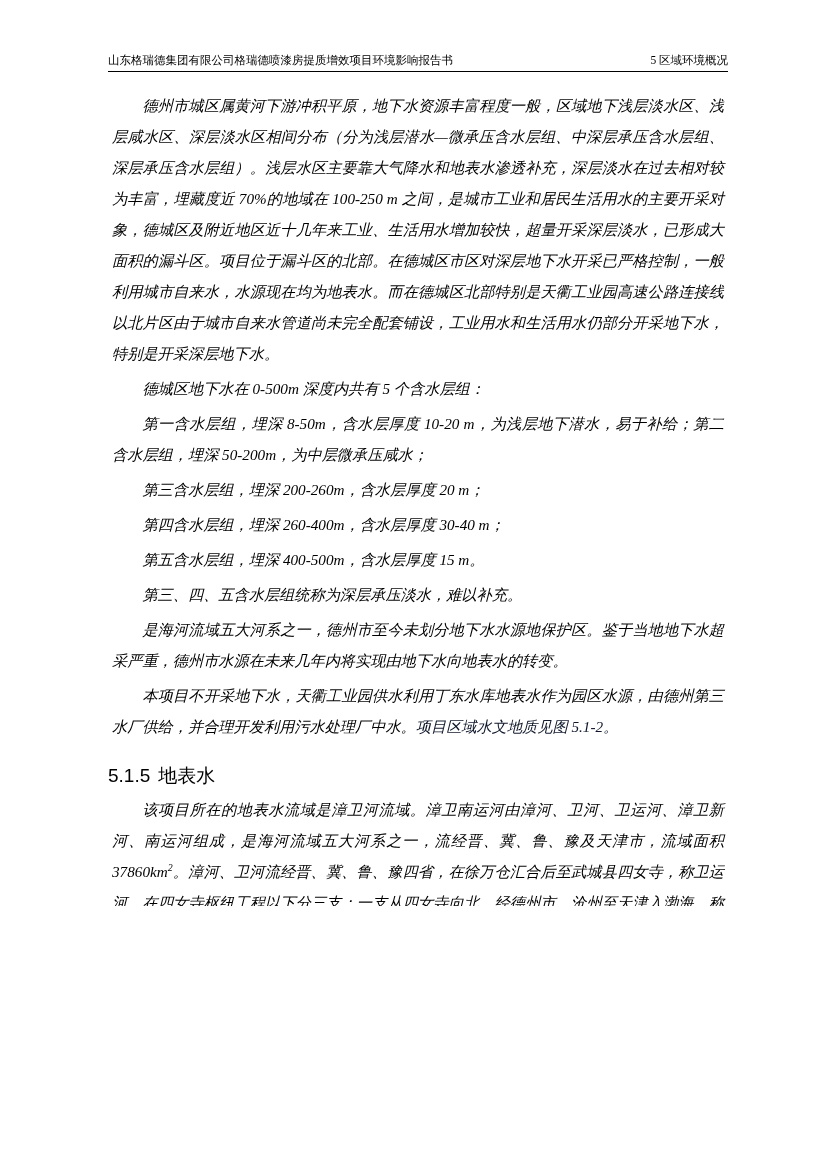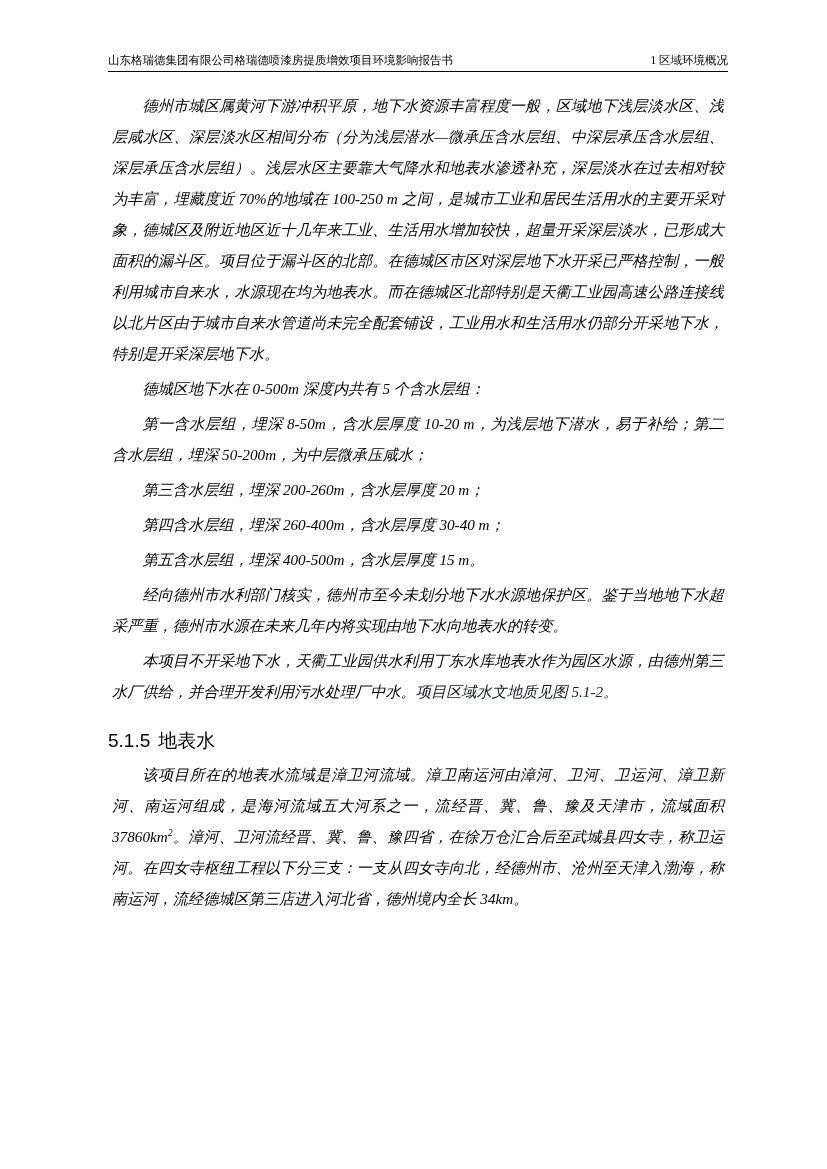--- a/index.html
+++ b/index.html
@@ -96,39 +96,40 @@
 </style>
 </head>
 <body>
 
 <div class="page">
 
   <div class="content">
 
     <div class="header-row">
       <div class="header-left">山东格瑞德集团有限公司格瑞德喷漆房提质增效项目环境影响报告书</div>
-      <div class="header-right">1 区域环境概况</div>
+      <div class="header-right">5 区域环境概况</div>
     </div>
 
     <div class="body">
 
       <p class="para">德州市城区属黄河下游冲积平原，地下水资源丰富程度一般，区域地下浅层淡水区、浅层咸水区、深层淡水区相间分布（分为浅层潜水—微承压含水层组、中深层承压含水层组、深层承压含水层组）。浅层水区主要靠大气降水和地表水渗透补充，深层淡水在过去相对较为丰富，埋藏度近 70%的地域在 100-250 m 之间，是城市工业和居民生活用水的主要开采对象，德城区及附近地区近十几年来工业、生活用水增加较快，超量开采深层淡水，已形成大面积的漏斗区。项目位于漏斗区的北部。在德城区市区对深层地下水开采已严格控制，一般利用城市自来水，水源现在均为地表水。而在德城区北部特别是天衢工业园高速公路连接线以北片区由于城市自来水管道尚未完全配套铺设，工业用水和生活用水仍部分开采地下水，特别是开采深层地下水。</p>
 
       <p class="para">德城区地下水在 0-500m 深度内共有 5 个含水层组：</p>
 
       <p class="para">第一含水层组，埋深 8-50m，含水层厚度 10-20 m，为浅层地下潜水，易于补给；第二含水层组，埋深 50-200m，为中层微承压咸水；</p>
 
       <p class="para">第三含水层组，埋深 200-260m，含水层厚度 20 m；</p>
 
       <p class="para">第四含水层组，埋深 260-400m，含水层厚度 30-40 m；</p>
 
       <p class="para">第五含水层组，埋深 400-500m，含水层厚度 15 m。</p>
 
+      <p class="para">第三、四、五含水层组统称为深层承压淡水，难以补充。</p>
 
-      <p class="para">经向德州市水利部门核实，德州市至今未划分地下水水源地保护区。鉴于当地地下水超采严重，德州市水源在未来几年内将实现由地下水向地表水的转变。</p>
+      <p class="para">是海河流域五大河系之一，德州市至今未划分地下水水源地保护区。鉴于当地地下水超采严重，德州市水源在未来几年内将实现由地下水向地表水的转变。</p>
 
       <p class="para"><span>本项目不开采地下水，天衢工业园供水利用丁东水库地表水作为园区水源，由德州第三水厂供给，并合理开发利用污水处理厂中水。</span><span class="red">项目区域水文地质见图 5.1-2。</span></p>
 
       <h3 class="section-head"><span class="num">5.1.5</span><span>地表水</span></h3>
 
       <p class="para"><span>该项目所在的地表水流域是漳卫河流域。漳卫南运河由漳河、卫河、卫运河、漳卫新河、南运河组成，是海河流域五大河系之一，流经晋、冀、鲁、豫及天津市，流域面积 37860km</span><sup>2</sup><span>。漳河、卫河流经晋、冀、鲁、豫四省，在徐万仓汇合后至武城县四女寺，称卫运河。在四女寺枢纽工程以下分三支：一支从四女寺向北，经德州市、沧州至天津入渤海，称南运河，流经德城区第三店进入河北省，德州境内全长 34km。</span></p>
 
     </div>
   </div>
 

